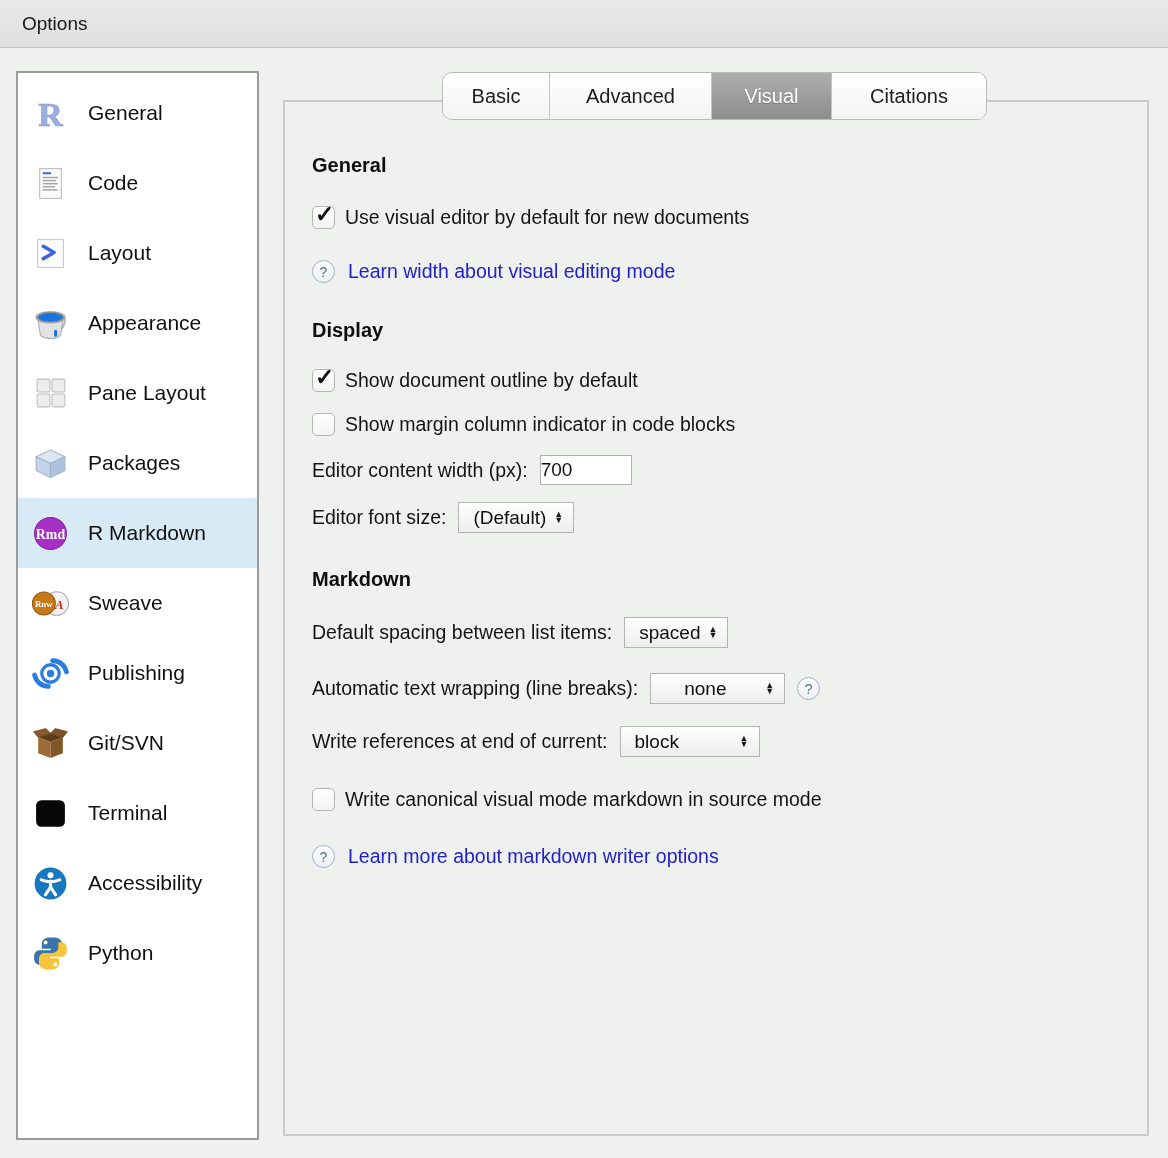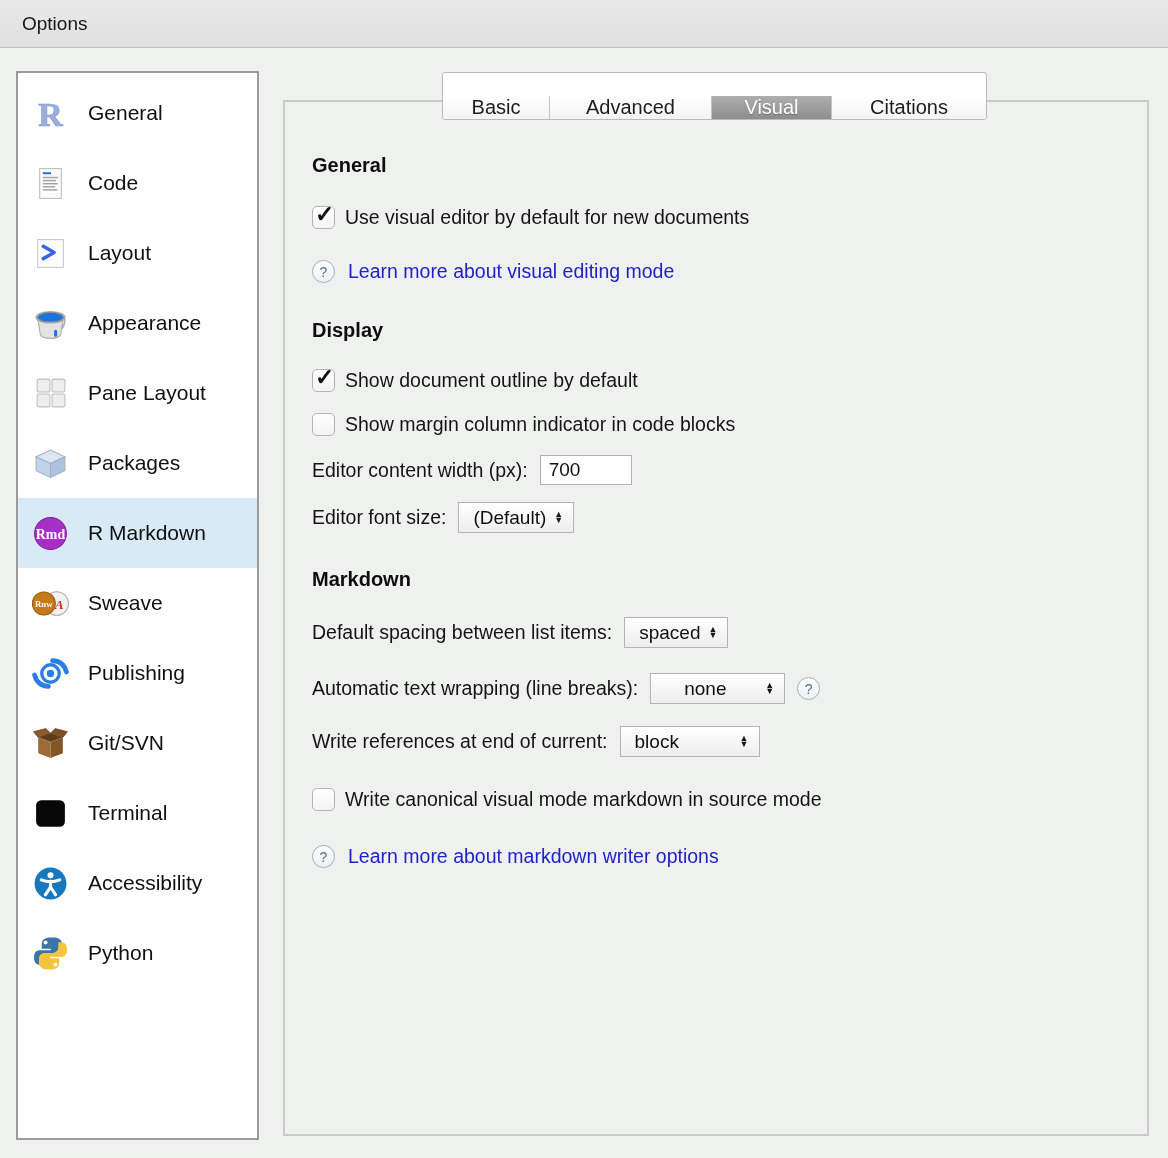--- a/index.html
+++ b/index.html
@@ -32,22 +32,22 @@
   .side-item.selected { background:#d9eaf7; }
   .side-icon { width:38px; height:38px; flex:none; display:flex; align-items:center; justify-content:center; }
   .side-icon svg { width:37px; height:37px; }
   
   .panel {
     position:absolute; left:283px; top:100px; width:866px; height:1036px;
     border:2px solid #cacaca; background:#eff1ef;
   }
   .tabs {
     position:absolute; left:442px; top:72px; height:48px;
-    display:flex; border:1px solid #b9b9b9; border-radius:3px;
-    overflow:hidden; background:#fff; z-index:5;align-items:flex-end;
+    display:flex; border:1px solid #b9b9b9; border-radius:10px;
+    overflow:hidden; background:#fff; z-index:5;
   }
   .tab {
     display:flex; align-items:center; justify-content:center;
     font-size:20px; color:#1d1d1d;
     background:linear-gradient(#ffffff,#f3f3f3);
     border-right:1px solid #c4c4c4; cursor:default;
   }
   .tab:last-child { border-right:none; }
   .tab.selected {
     background:linear-gradient(#aeaeae,#8d8d8d);
@@ -74,21 +74,21 @@
     border:1px solid #9db0bf; color:#4e7089;
     background:linear-gradient(#fdfeff,#edf1f5);
     display:flex; align-items:center; justify-content:center;
     font-size:14px;
   }
   .link { color:#2121cb; font-size:19.5px; cursor:pointer; }
   .link-row { gap:13px; }
   .field-label { font-size:19.5px; }
   .text-input {
     width:92px; height:30px; border:1.5px solid #b1b1b1;
-    font-size:19px; padding-left:8px; background:#fff; color:#111;
+    font-size:19px; background:#fff; color:#111;
     font-family:"Liberation Sans", sans-serif;
   }
   .select {
     height:31px; border:1.5px solid #b4b4b4; border-radius:0;
     background:linear-gradient(#ffffff,#ededed);
     display:flex; align-items:center; font-size:19px; color:#0f0f0f;
     padding:0 10px 0 14px; cursor:default;
   }
   .select .arrows {
     display:flex; flex-direction:column; align-items:center;
@@ -288,21 +288,21 @@
       <span class="checkbox">
           <span class="mark">✓</span>
         </span>
       <span>Use visual editor by default for new documents</span>
     </div>
 
     <div class="row link-row mt-link1">
       <span class="help-circle">
           <span>?</span>
         </span>
-      <span class="link">Learn more about visual editing mode</span>
+      <span class="link">Learn width about visual editing mode</span>
     </div>
 
     <div class="section-heading mt-h2">Display</div>
 
     <div class="row cb-row mt-cb2">
       <span class="checkbox">
           <span class="mark">✓</span>
         </span>
       <span>Show document outline by default</span>
     </div>

